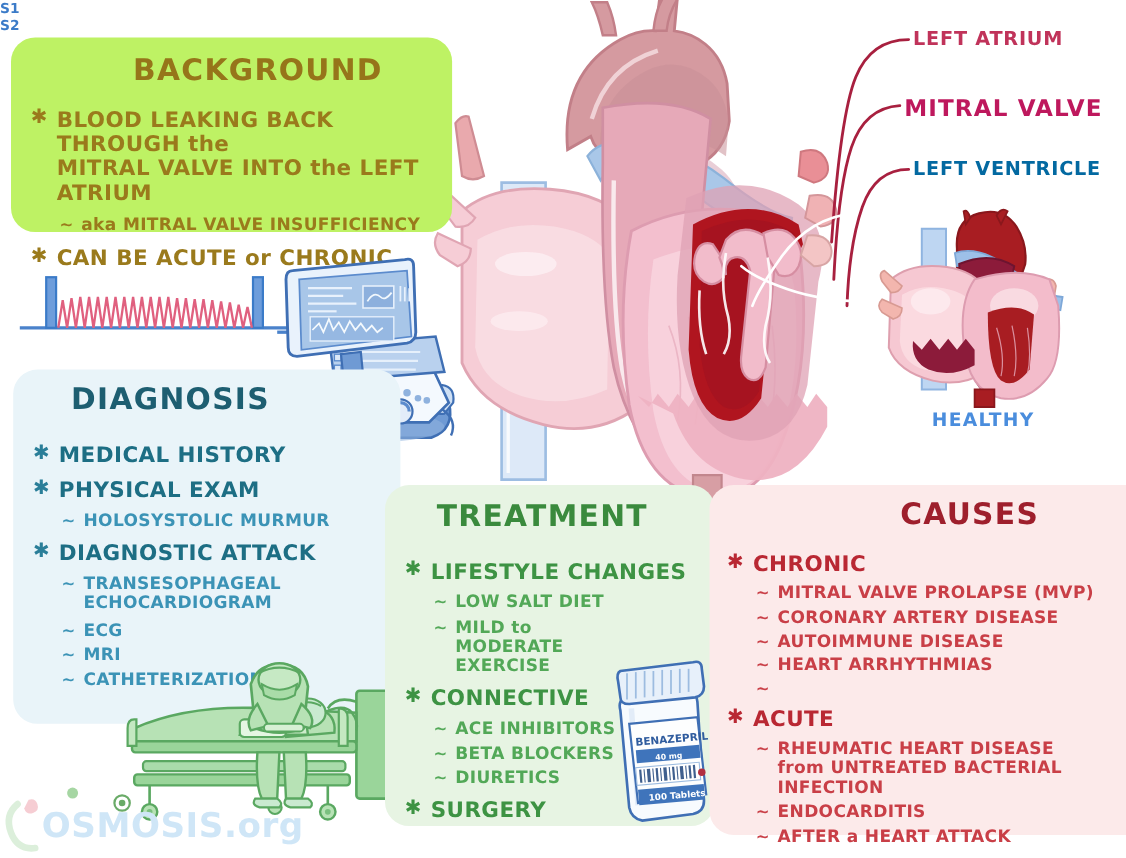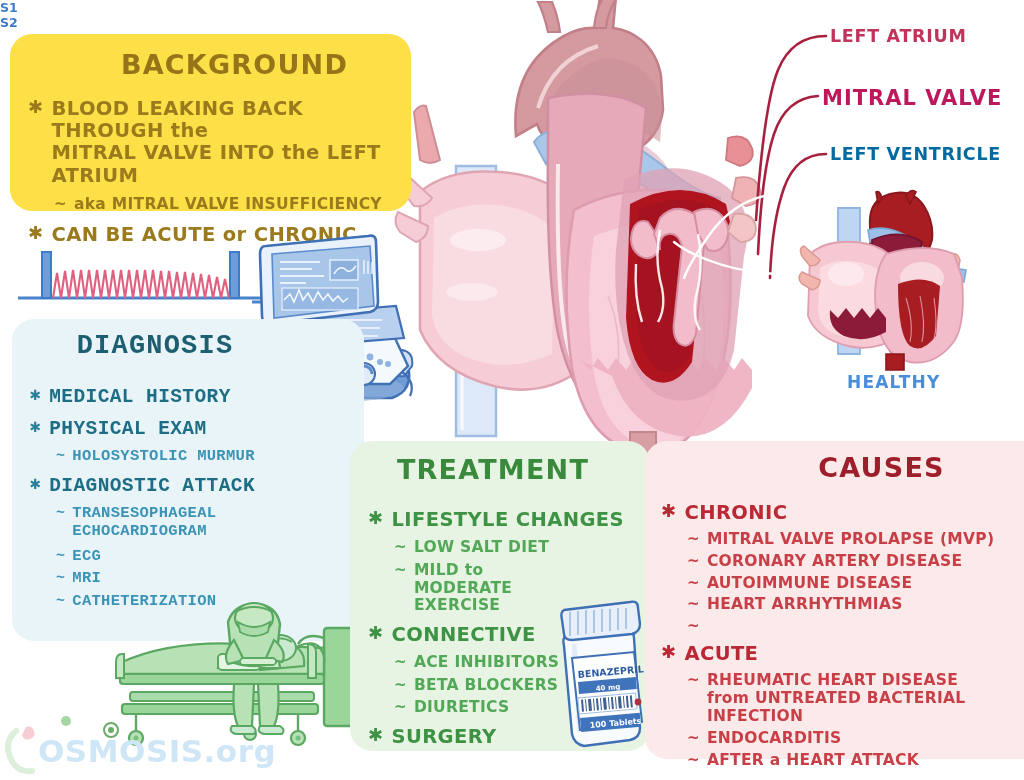--- a/index.html
+++ b/index.html
@@ -16,27 +16,27 @@
     text-align:center;font-weight:700;letter-spacing:1.2px;
     font-size:27px;line-height:1;
   }
   .b1{display:flex;align-items:flex-start;gap:8px;font-weight:700;font-size:19.5px;letter-spacing:.4px;line-height:1.14;}
   .b2{display:flex;align-items:flex-start;gap:7px;font-weight:700;font-size:15.5px;letter-spacing:.3px;line-height:1.14;margin-left:26px;}
   .star{flex:0 0 auto;font-size:18px;line-height:1.05;}
   .tilde{flex:0 0 auto;font-size:15px;line-height:1.15;}
   .lower{text-transform:none;font-weight:700;}
 
   
-  #p-background{left:10px;top:34px;width:401px;height:177px;background:#fde047;}
+  #p-background{left:10px;top:34px;width:401px;height:177px;background:#bef264;}
   #p-background .panel-title{color:#96751a;margin:17px 0 0 0;padding-left:48px;}
   #p-background .b1,#p-background .b2{color:#9a7a1c;}
   #p-background .star{color:#9a7a1c;}
 
   
-  #p-diagnosis{left:12px;top:319px;width:352px;height:322px;background:#e9f4f9;font-family:Liberation Mono, monospace;}
+  #p-diagnosis{left:12px;top:336px;width:352px;height:322px;background:#e9f4f9;}
   #p-diagnosis .panel-title{color:#1d5e71;margin:14px 0 0 0;padding-right:66px;}
   #p-diagnosis .b1{color:#1d6e84;}
   #p-diagnosis .b2{color:#3b93b6;}
   #p-diagnosis .star{color:#2a7e99;}
   #p-diagnosis .tilde{color:#3b93b6;}
 
   
   #p-treatment{left:350px;top:441px;width:300px;height:310px;background:#e7f4e3;}
   #p-treatment .panel-title{color:#3a8a3d;margin:15px 0 0 0;padding-right:14px;}
   #p-treatment .b1{color:#3d9343;}

